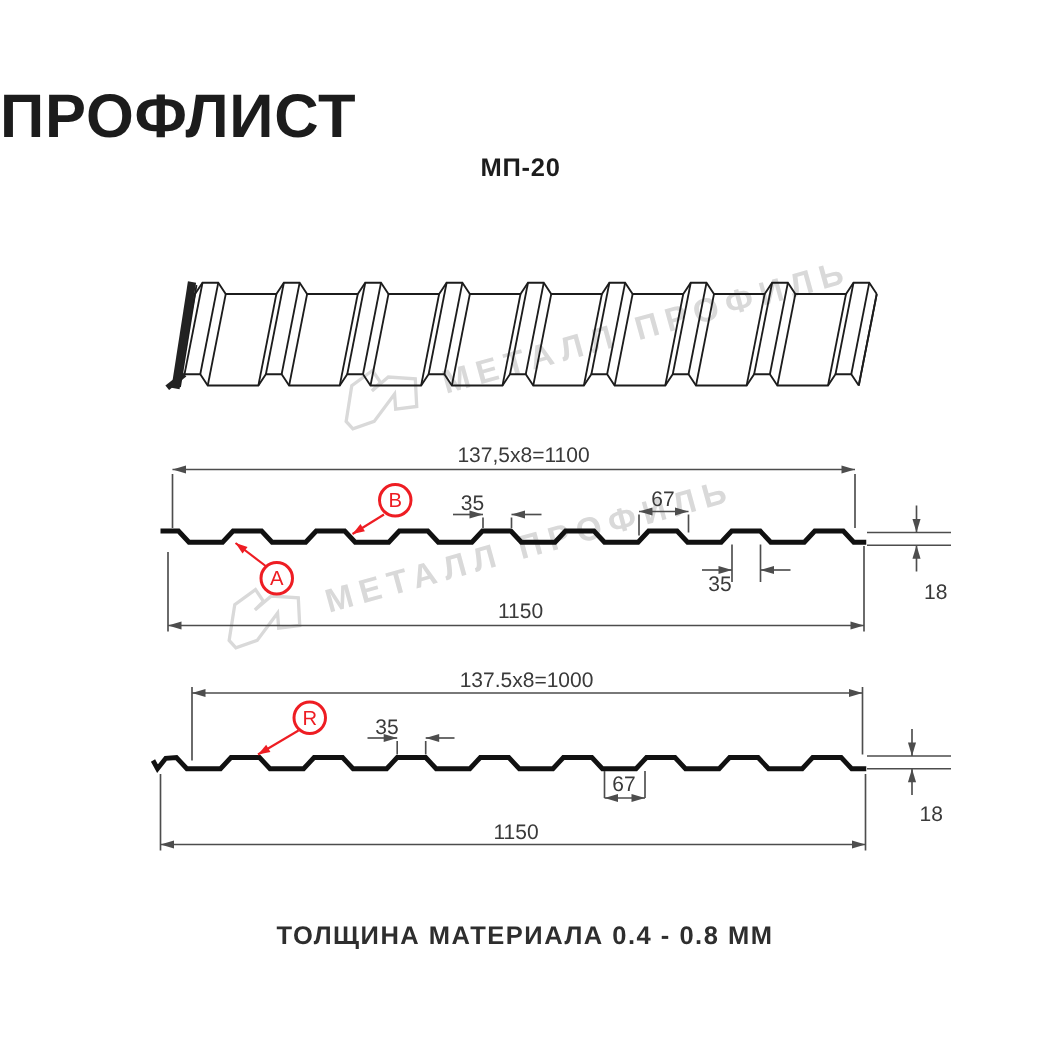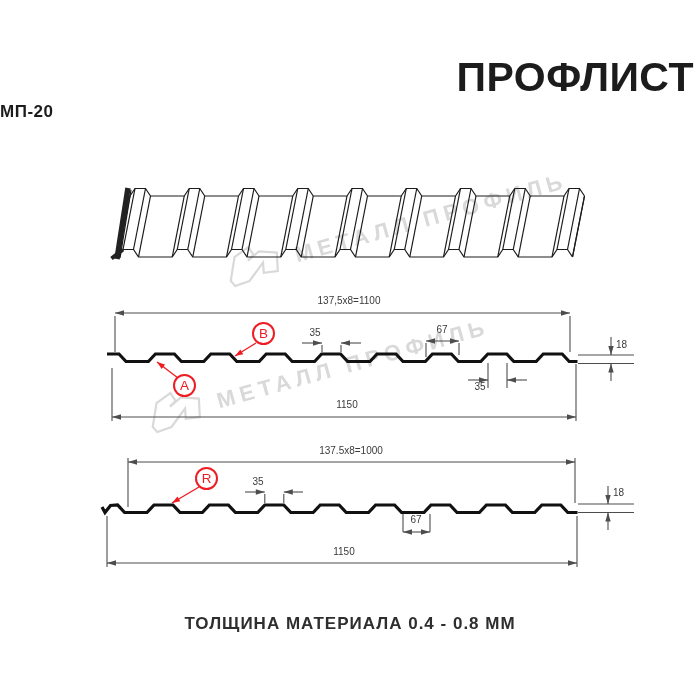--- a/index.html
+++ b/index.html
@@ -2,45 +2,45 @@
 <html><head>
 <meta charset="utf-8">
 <style>
   html,body{margin:0;padding:0;}
   body{
     width:700px;height:700px;position:relative;overflow:hidden;
     background:#ffffff;
     font-family:"Liberation Sans", sans-serif;
   }
   .title{
-    position:absolute;top:54px;left:0;width:694px;text-align:right;
+    position:absolute;top:54px;left:0;width:694px;text-align:left;
     font-size:41px;font-weight:800;color:#1c1c1c;letter-spacing:.5px;z-index:3;
   }
   .subtitle{
-    position:absolute;top:102px;left:0;width:694px;text-align:left;
+    position:absolute;top:102px;left:0;width:694px;text-align:center;
     font-size:17px;font-weight:700;color:#1c1c1c;letter-spacing:.5px;z-index:3;
   }
   .footer{
     position:absolute;top:614px;left:0;width:700px;text-align:center;
     font-size:17px;font-weight:700;color:#2e2e2e;letter-spacing:1px;z-index:3;
   }
   .wm{
     position:absolute;z-index:0;display:flex;align-items:center;gap:10px;
     transform-origin:left center;transform:rotate(-15.5deg);
     color:#d9d9d9;font-weight:700;font-size:22px;letter-spacing:5px;white-space:nowrap;
   }
   .wm svg{flex:0 0 auto;}
   #wm1{left:226px;top:252px;}
   #wm2{left:148px;top:398px;}
   #drawing{position:absolute;left:0;top:0;z-index:1;}
   .dim{
-    position:absolute;z-index:2;font-size:10px;color:#3a3a3a;
+    position:absolute;z-index:2;font-size:14px;color:#3a3a3a;
     transform:translateX(-50%);white-space:nowrap;
   }
-  .dim.noc{transform:none;}
+  .dim.noc{transform:none;margin-top:47px;}
   .badge{
     position:absolute;z-index:2;width:19px;height:19px;border:2.2px solid #ee1d23;
     border-radius:50%;color:#ee1d23;text-align:center;line-height:19px;
     font-size:13.5px;font-weight:400;background:transparent;
   }
 </style>
 </head>
 <body>
 
 <div class="title">ПРОФЛИСТ</div>

